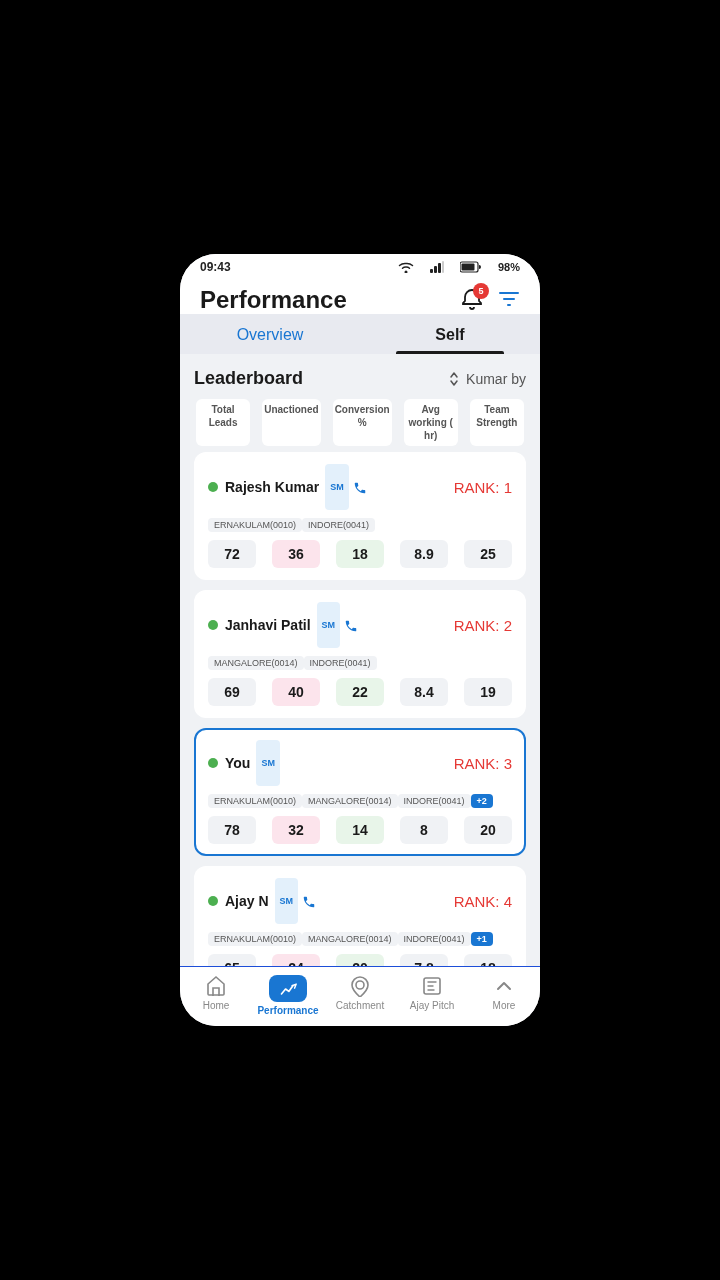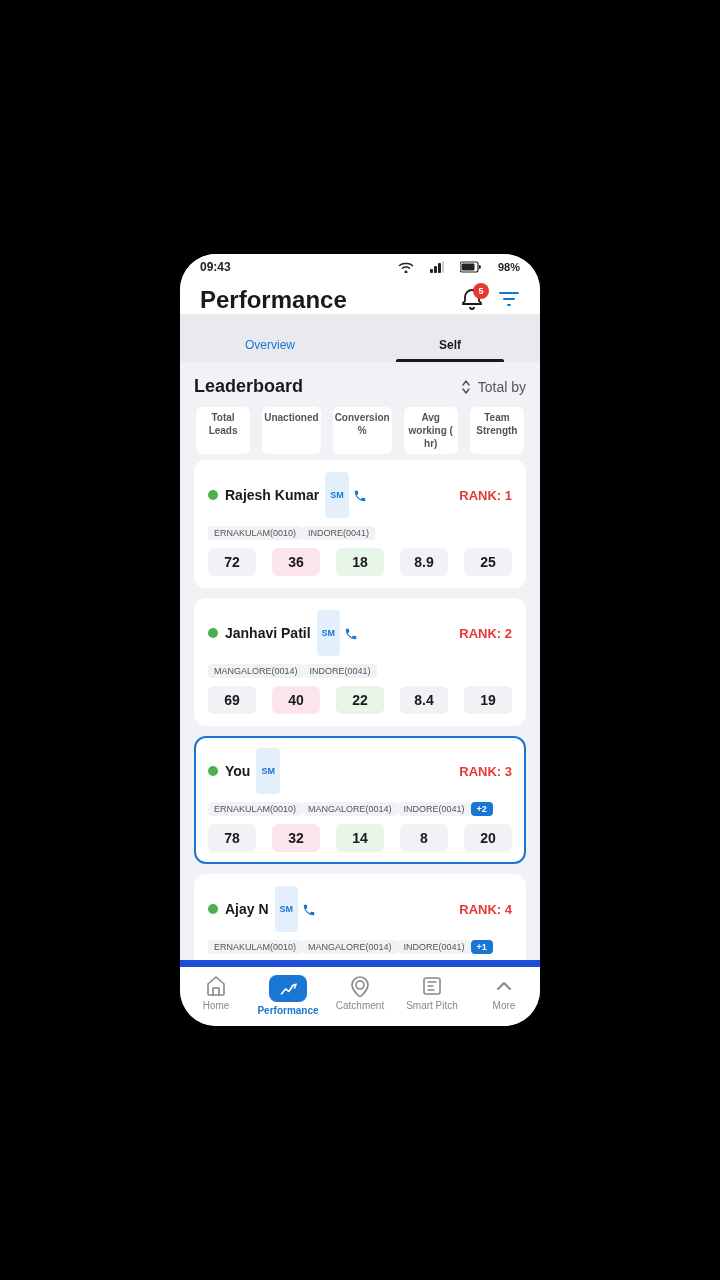--- a/index.html
+++ b/index.html
@@ -78,22 +78,22 @@
     }
     
     .tabs {
       background: #e8eaf0;
       display: flex;
       margin: 0;
     }
     .tab {
       flex: 1;
       text-align: center;
-      padding: 24px 0 10px;
-      font-size: 12px;
+      padding: 12px 0 10px;
+      font-size: 16px;
       font-weight: 500;
       color: #1976d2;
       cursor: pointer;
       background: transparent;
       border: none;
     }
     .tab.active {
       color: #1a1a1a;
       font-weight: 700;
       background: #e8eaf0;
@@ -189,22 +189,22 @@
       background: #e3f0fb;
       color: #1976d2;
       font-size: 9px;
       font-weight: 700;
       border-radius: 4px;
       padding: 18px 5px;
       margin-right: 4px;
     }
     .rank-label {
       margin-left: auto;
-      font-size: 13px;
-      font-weight: 700;
+      font-size: 15px;
+      font-weight: 400;
       color: #e53935;
     }
     .player-locations {
       display: flex;
       flex-wrap: wrap;
       margin-bottom: 8px;
     }
     .location-tag {
       background: #f0f2f5;
       color: #555;
@@ -234,21 +234,21 @@
       font-weight: 700;
       color: #1a1a1a;
     }
     .stat-cell.neutral { background: #f0f2f5; }
     .stat-cell.pink { background: #fce4ec; }
     .stat-cell.green { background: #e8f5e9; }
     
     .bottom-nav {
       background: #fff;
       display: flex;
-      border-top: 7px solid #1d4ed8;
+      border-top: 1px solid #1d4ed8;
       padding: 6px 0 8px;
     }
     .nav-item {
       flex: 1;
       display: flex;
       flex-direction: column;
       align-items: center;
       gap: 3px;
       cursor: pointer;
       padding: 2px 0;
@@ -320,21 +320,21 @@
 
   <div class="main">
 
     <div class="leaderboard-header">
       <span class="leaderboard-title">Leaderboard</span>
       <button class="sort-btn">
 
         <svg width="16" height="16" viewBox="0 0 16 16">
           <path d="M5 10l3 4 3-4M5 6l3-4 3 4" stroke="#555" stroke-width="1.5" fill="none" stroke-linecap="round" stroke-linejoin="round"></path>
         </svg>
-        <span>Total by</span>
+        <span>Kumar by</span>
       </button>
     </div>
 
     <div class="col-headers">
       <div class="col-header">Total Leads</div>
       <div class="col-header">Unactioned</div>
       <div class="col-header">Conversion %</div>
       <div class="col-header">Avg working ( hr)</div>
       <div class="col-header">Team Strength</div>
     </div>
@@ -459,21 +459,21 @@
         <path d="M11 2a8 8 0 0 1 8 8c0 5-8 12-8 12S3 15 3 10a8 8 0 0 1 8-8z" stroke="#888" stroke-width="1.6" fill="none"></path>
       </svg>
       <span class="nav-label">Catchment</span>
     </div>
 
     <div class="nav-item">
       <svg width="22" height="22" viewBox="0 0 22 22">
         <rect x="3" y="3" width="16" height="16" rx="2" stroke="#888" stroke-width="1.6" fill="none"></rect>
         <path d="M7 7h8M7 11h5M7 15h6" stroke="#888" stroke-width="1.4" stroke-linecap="round"></path>
       </svg>
-      <span class="nav-label">Smart Pitch</span>
+      <span class="nav-label">Ajay Pitch</span>
     </div>
 
     <div class="nav-item">
       <svg width="22" height="22" viewBox="0 0 22 22">
         <path d="M5 14l6-6 6 6" stroke="#888" stroke-width="2" fill="none" stroke-linecap="round" stroke-linejoin="round"></path>
       </svg>
       <span class="nav-label">More</span>
     </div>
   </div>
 

